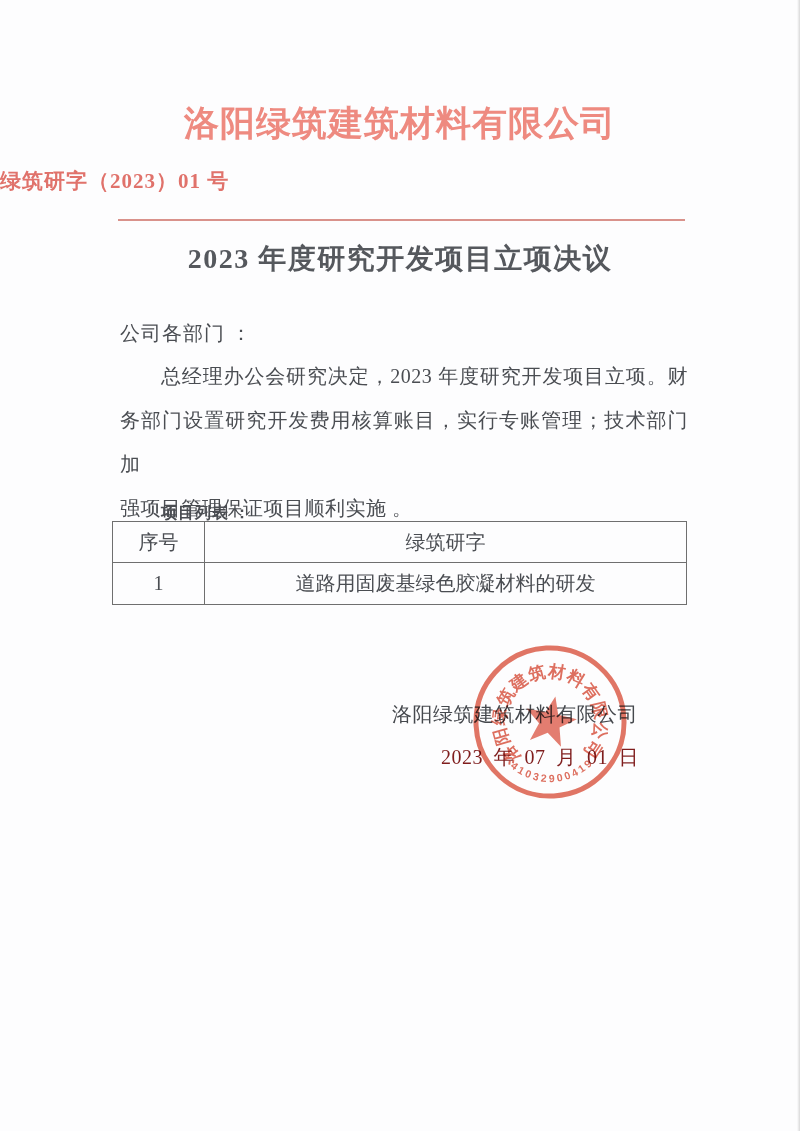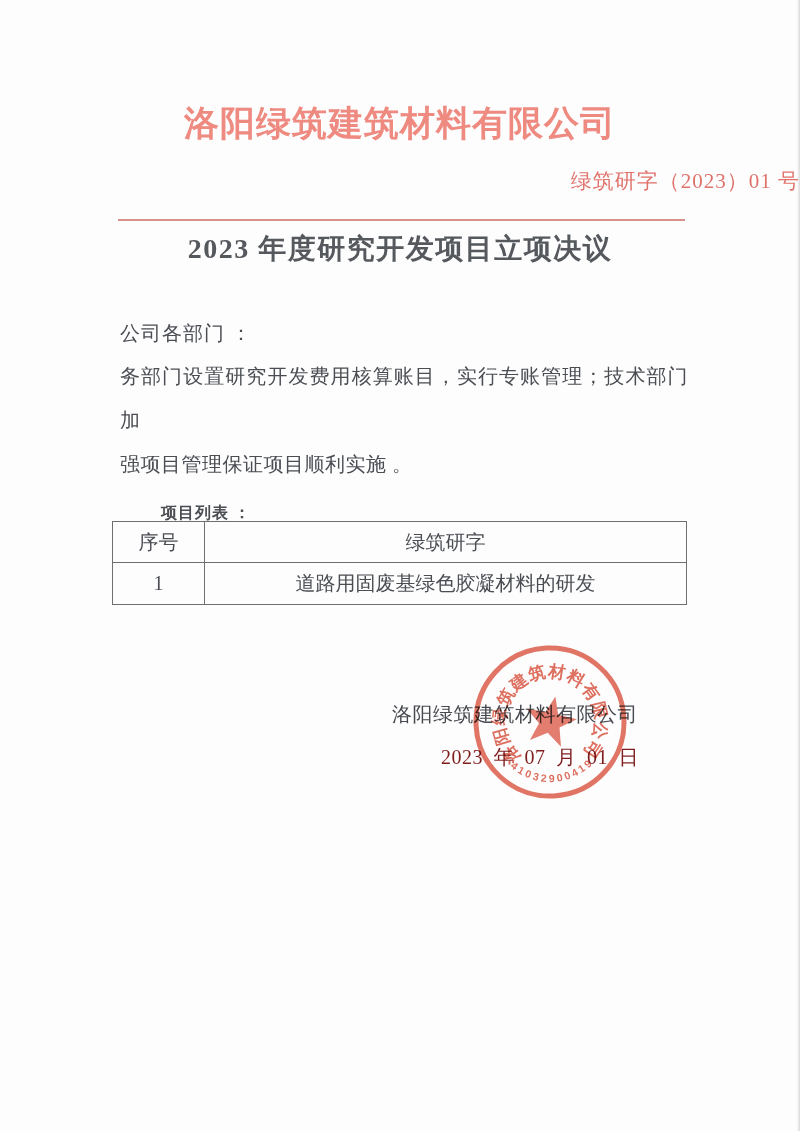--- a/index.html
+++ b/index.html
@@ -20,32 +20,32 @@
     position: absolute; top: 100px; left: 0; width: 100%;
     text-align: center;
     font-family: "Liberation Sans", sans-serif;
     font-weight: bold;
     font-size: 35px;
     letter-spacing: 1px;
     color: #ee8a80;
   }
   .doc-number {
     position: absolute; top: 167px; left: 0; width: 100%;
-    text-align: right;
-    font-weight: normal;
+    text-align: left;
+    font-weight: bold;
     font-size: 21px;
     letter-spacing: 1px;
     color: #e0726b;
   }
   .red-rule {
     position: absolute; top: 219px; left: 118px; width: 567px; height: 2px;
     background: #d9928b;
   }
   .doc-title {
-    position: absolute; top: 230px; left: 0; width: 100%;
+    position: absolute; top: 240px; left: 0; width: 100%;
     text-align: center;
     font-weight: bold;
     font-size: 28px;
     letter-spacing: 1.5px;
     color: #55585d;
   }
   .salutation {
     position: absolute; top: 320px; left: 120px;
     font-size: 20px;
     letter-spacing: 1px;
@@ -110,20 +110,21 @@
 
   <div class="doc-number">绿筑研字（2023）01 号</div>
 
   <div class="red-rule"></div>
 
   <div class="doc-title">2023 年度研究开发项目立项决议</div>
 
   <div class="salutation">公司各部门 ：</div>
 
   <div class="paragraph">
+    <div class="line indent">总经理办公会研究决定，2023 年度研究开发项目立项。财</div>
     <div class="line">务部门设置研究开发费用核算账目，实行专账管理；技术部门加</div>
     <div class="line last">强项目管理保证项目顺利实施 。</div>
   </div>
 
   <div class="list-label">项目列表 ：</div>
 
   <table class="project-table">
     <tbody>
         <tr>
       <th class="col-seq">序号</th>

